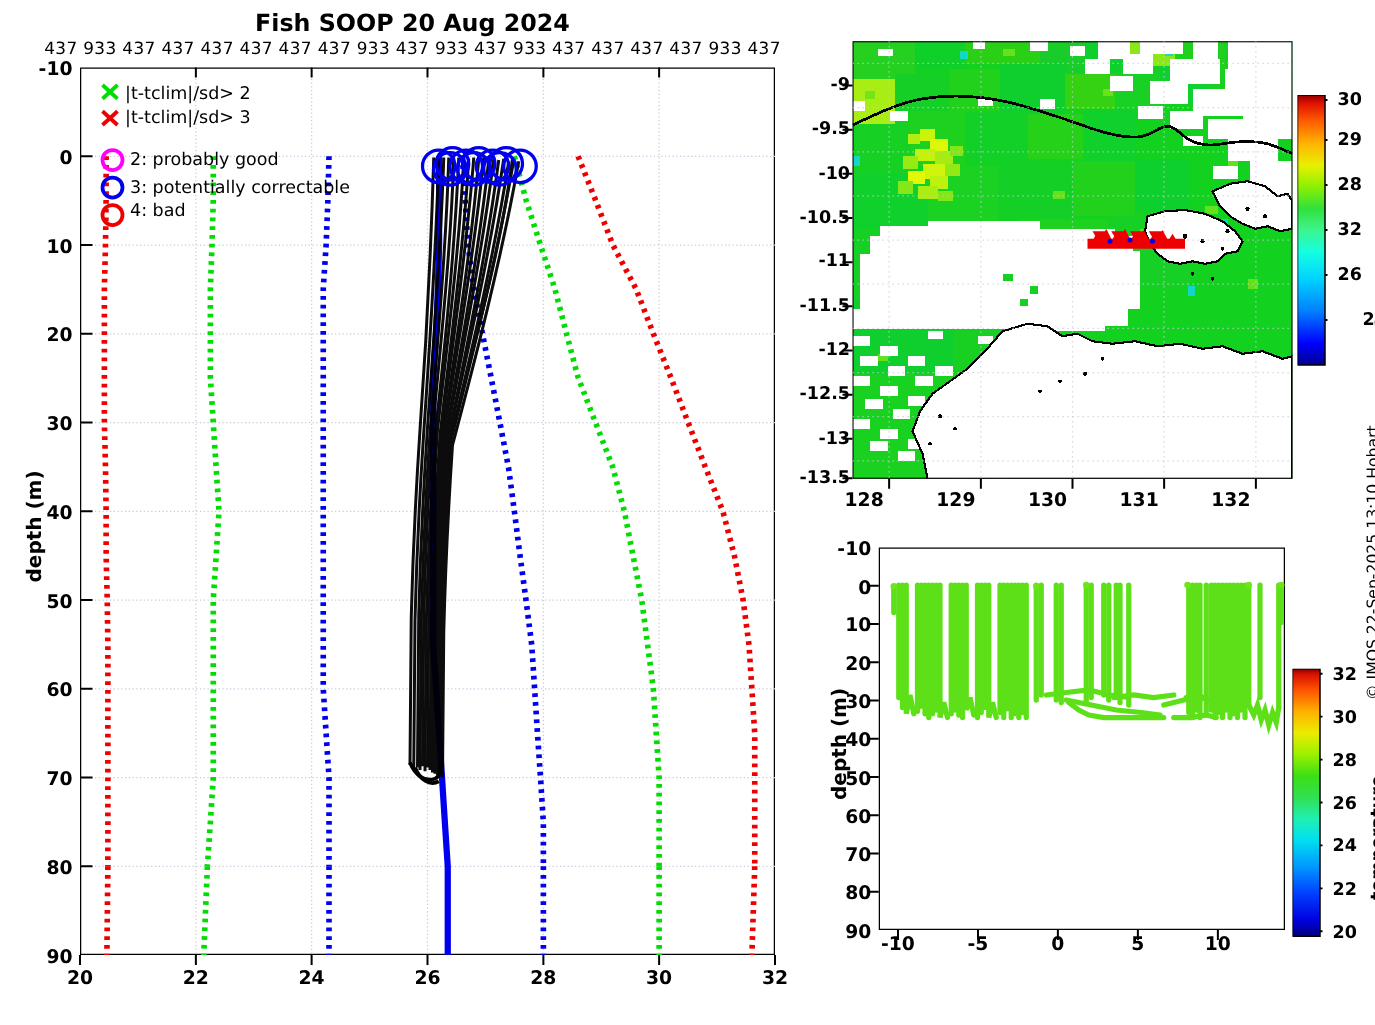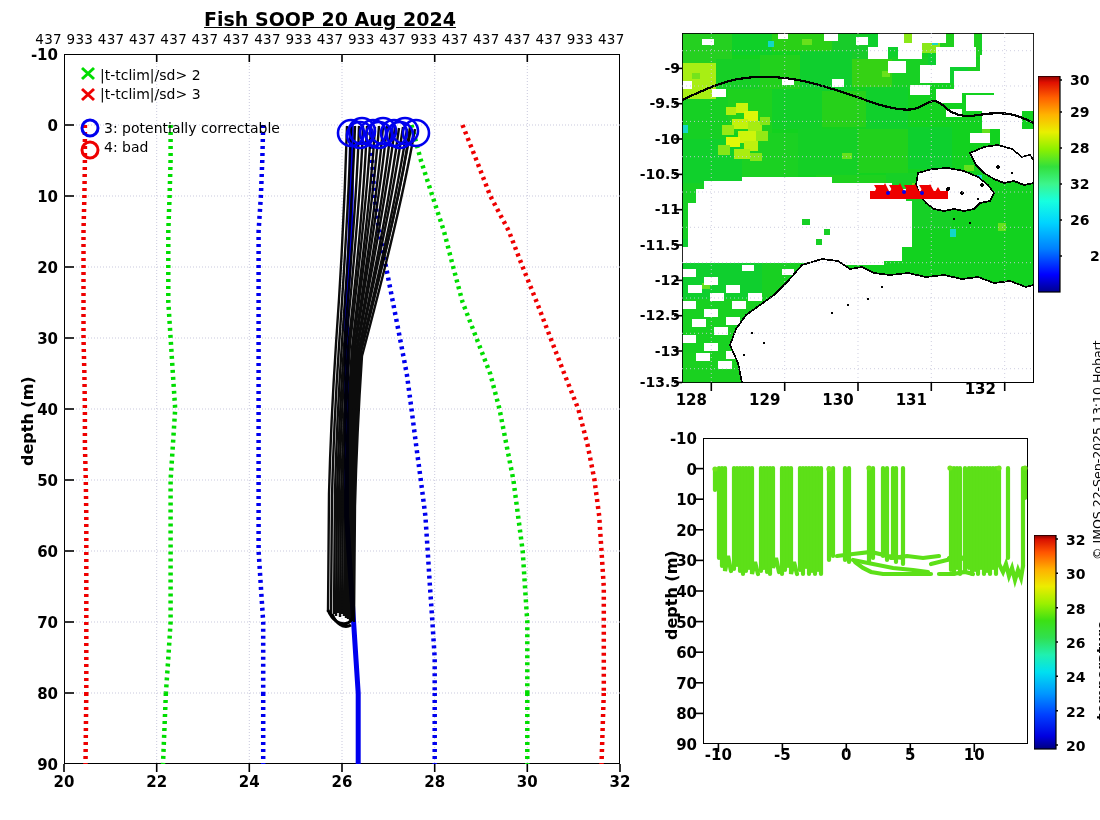--- a/index.html
+++ b/index.html
@@ -14,21 +14,21 @@
   .legtxt{font-size:14px;}
   .frame{border:1.6px solid #000;box-sizing:border-box;background:#fff;}
   .vrot{transform-origin:0 0;white-space:nowrap;}
   .cbtitle{font-weight:bold;font-size:14px;}
   .copy{font-size:12.5px;}
   svg{display:block;}
 </style>
 </head>
 <body>
 
-<div class="abs ttl" style="left:0;top:8px;width:660px;text-decoration:underline;">Fish SOOP 20 Aug 2024</div>
+<div class="abs ttl" style="left:0;top:8px;width:660px;">Fish SOOP 20 Aug 2024</div>
 
 <div class="abs hdrnums" style="left:0;top:31px;width:660px;">437 933 437 437 437 437 437 437 933 437 933 437 933 437 437 437 437 933 437</div>
 
 <div class="abs" style="left:0;top:46px;width:660px;height:774px;">
 
   <div class="abs frame" style="left:64px;top:8px;width:556px;height:710px;"></div>
 
   <svg class="abs" style="left:64px;top:8px;" width="556" height="710" viewBox="0 0 556 710">
     <defs>
       <clipPath id="clipA">
@@ -128,20 +128,26 @@
     <div style="display:flex;align-items:center;height:21px;">
       <svg width="22" height="20">
         <line x1="4" y1="5" x2="16" y2="16" stroke="#ee0000" stroke-width="3"></line>
         <line x1="16" y1="5" x2="4" y2="16" stroke="#ee0000" stroke-width="3"></line>
       </svg>
       <span class="legtxt">|t-tclim|/sd&gt; 3</span>
     </div>
   </div>
 
   <div class="abs" style="left:78px;top:71px;">
+    <div style="display:flex;align-items:center;height:22px;">
+      <svg width="26" height="22">
+        <circle cx="12" cy="11" r="8" fill="none" stroke="#ff00ff" stroke-width="3"></circle>
+      </svg>
+      <span class="legtxt">2: probably good</span>
+    </div>
     <div style="display:flex;align-items:center;height:22px;">
       <svg width="26" height="22">
         <circle cx="12" cy="11" r="8" fill="none" stroke="#0000ee" stroke-width="3"></circle>
       </svg>
       <span class="legtxt">3: potentially correctable</span>
     </div>
     <div style="display:flex;align-items:flex-start;height:22px;">
       <svg width="26" height="22">
         <circle cx="12" cy="11" r="8" fill="none" stroke="#ee0000" stroke-width="3"></circle>
       </svg>
@@ -512,21 +518,21 @@
       <line x1="186" y1="350" x2="186" y2="358"></line>
       <line x1="259.3" y1="350" x2="259.3" y2="358"></line>
       <line x1="332.7" y1="350" x2="332.7" y2="358"></line>
     </g>
   </svg>
 
   <div class="abs tick" style="left:11.3px;top:391px;width:40px;text-align:center;">128</div>
   <div class="abs tick" style="left:84.7px;top:391px;width:40px;text-align:center;">129</div>
   <div class="abs tick" style="left:158px;top:391px;width:40px;text-align:center;">130</div>
   <div class="abs tick" style="left:231.3px;top:391px;width:40px;text-align:center;">131</div>
-  <div class="abs tick" style="left:304.7px;top:380px;width:40px;">132</div>
+  <div class="abs tick" style="left:304.7px;top:391px;width:40px;text-align:center;">132</div>
 
   <svg class="abs" style="left:378px;top:76px;" width="24" height="218">
     <defs>
       <linearGradient id="jetA" x1="0" y1="1" x2="0" y2="0">
         <stop offset="0.00" stop-color="#00008f"></stop>
         <stop offset="0.08" stop-color="#0000ff"></stop>
         <stop offset="0.20" stop-color="#0080ff"></stop>
         <stop offset="0.32" stop-color="#00d4ff"></stop>
         <stop offset="0.42" stop-color="#16ffe0"></stop>
         <stop offset="0.50" stop-color="#3cf58c"></stop>

